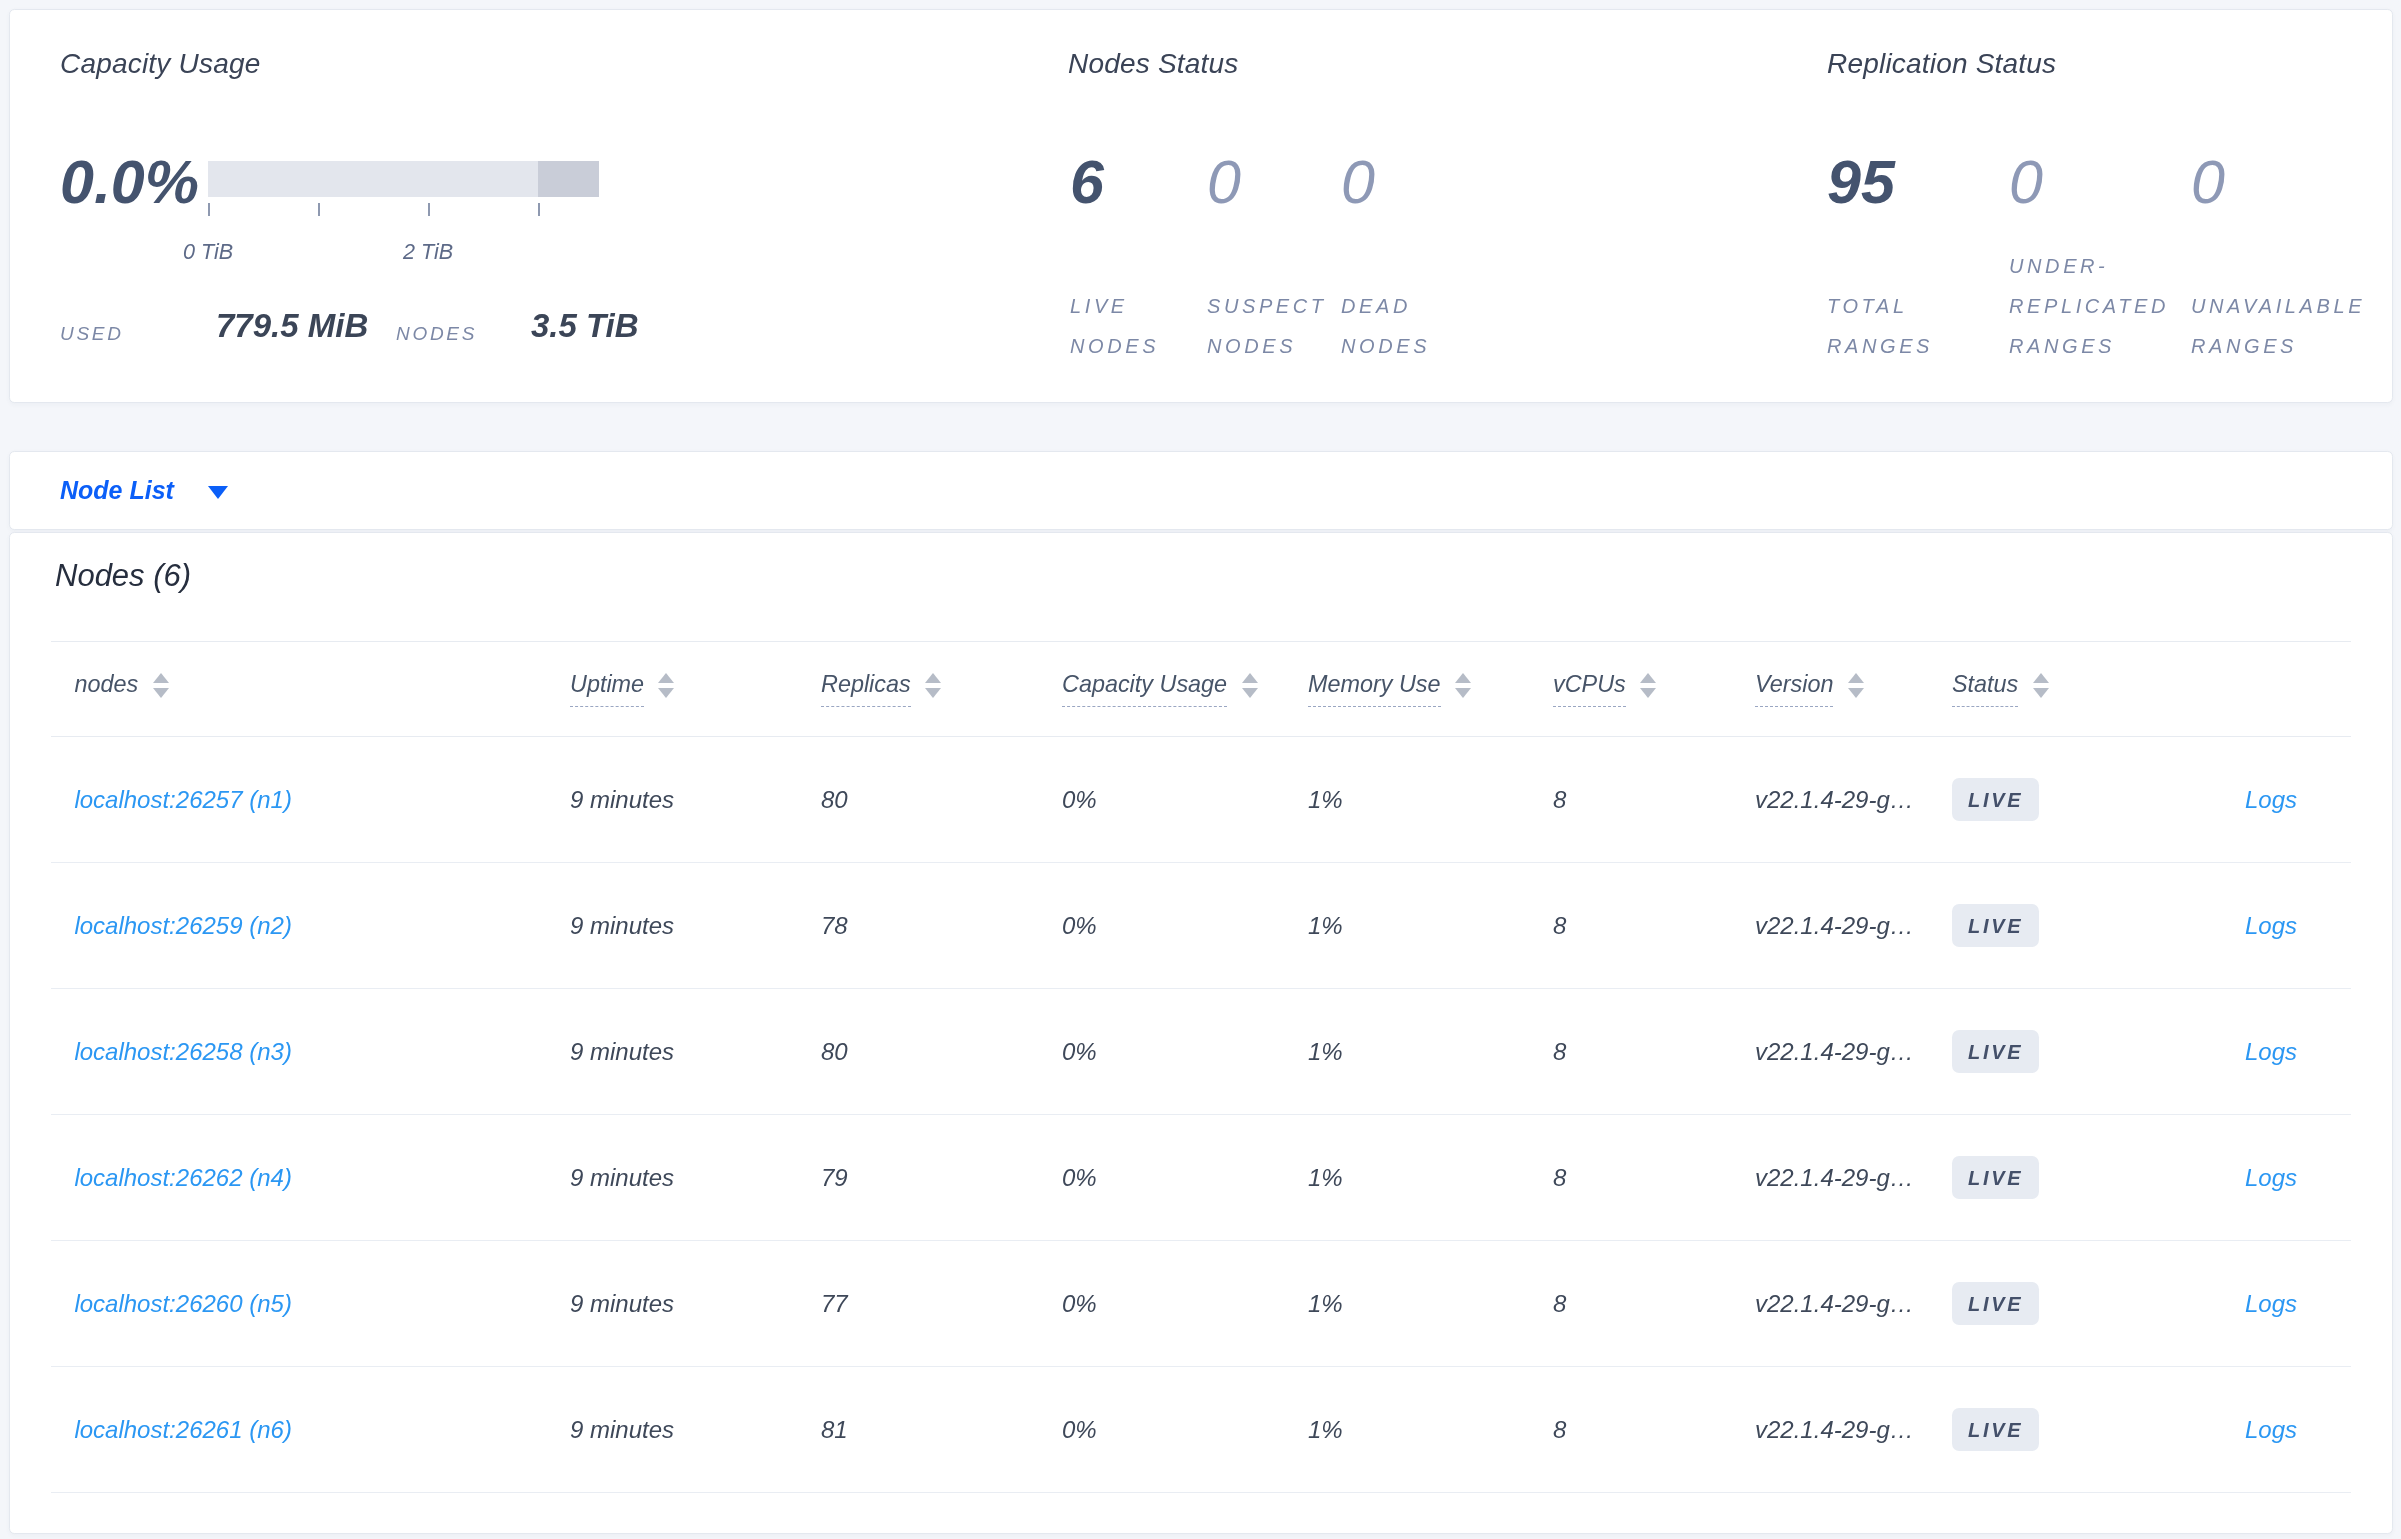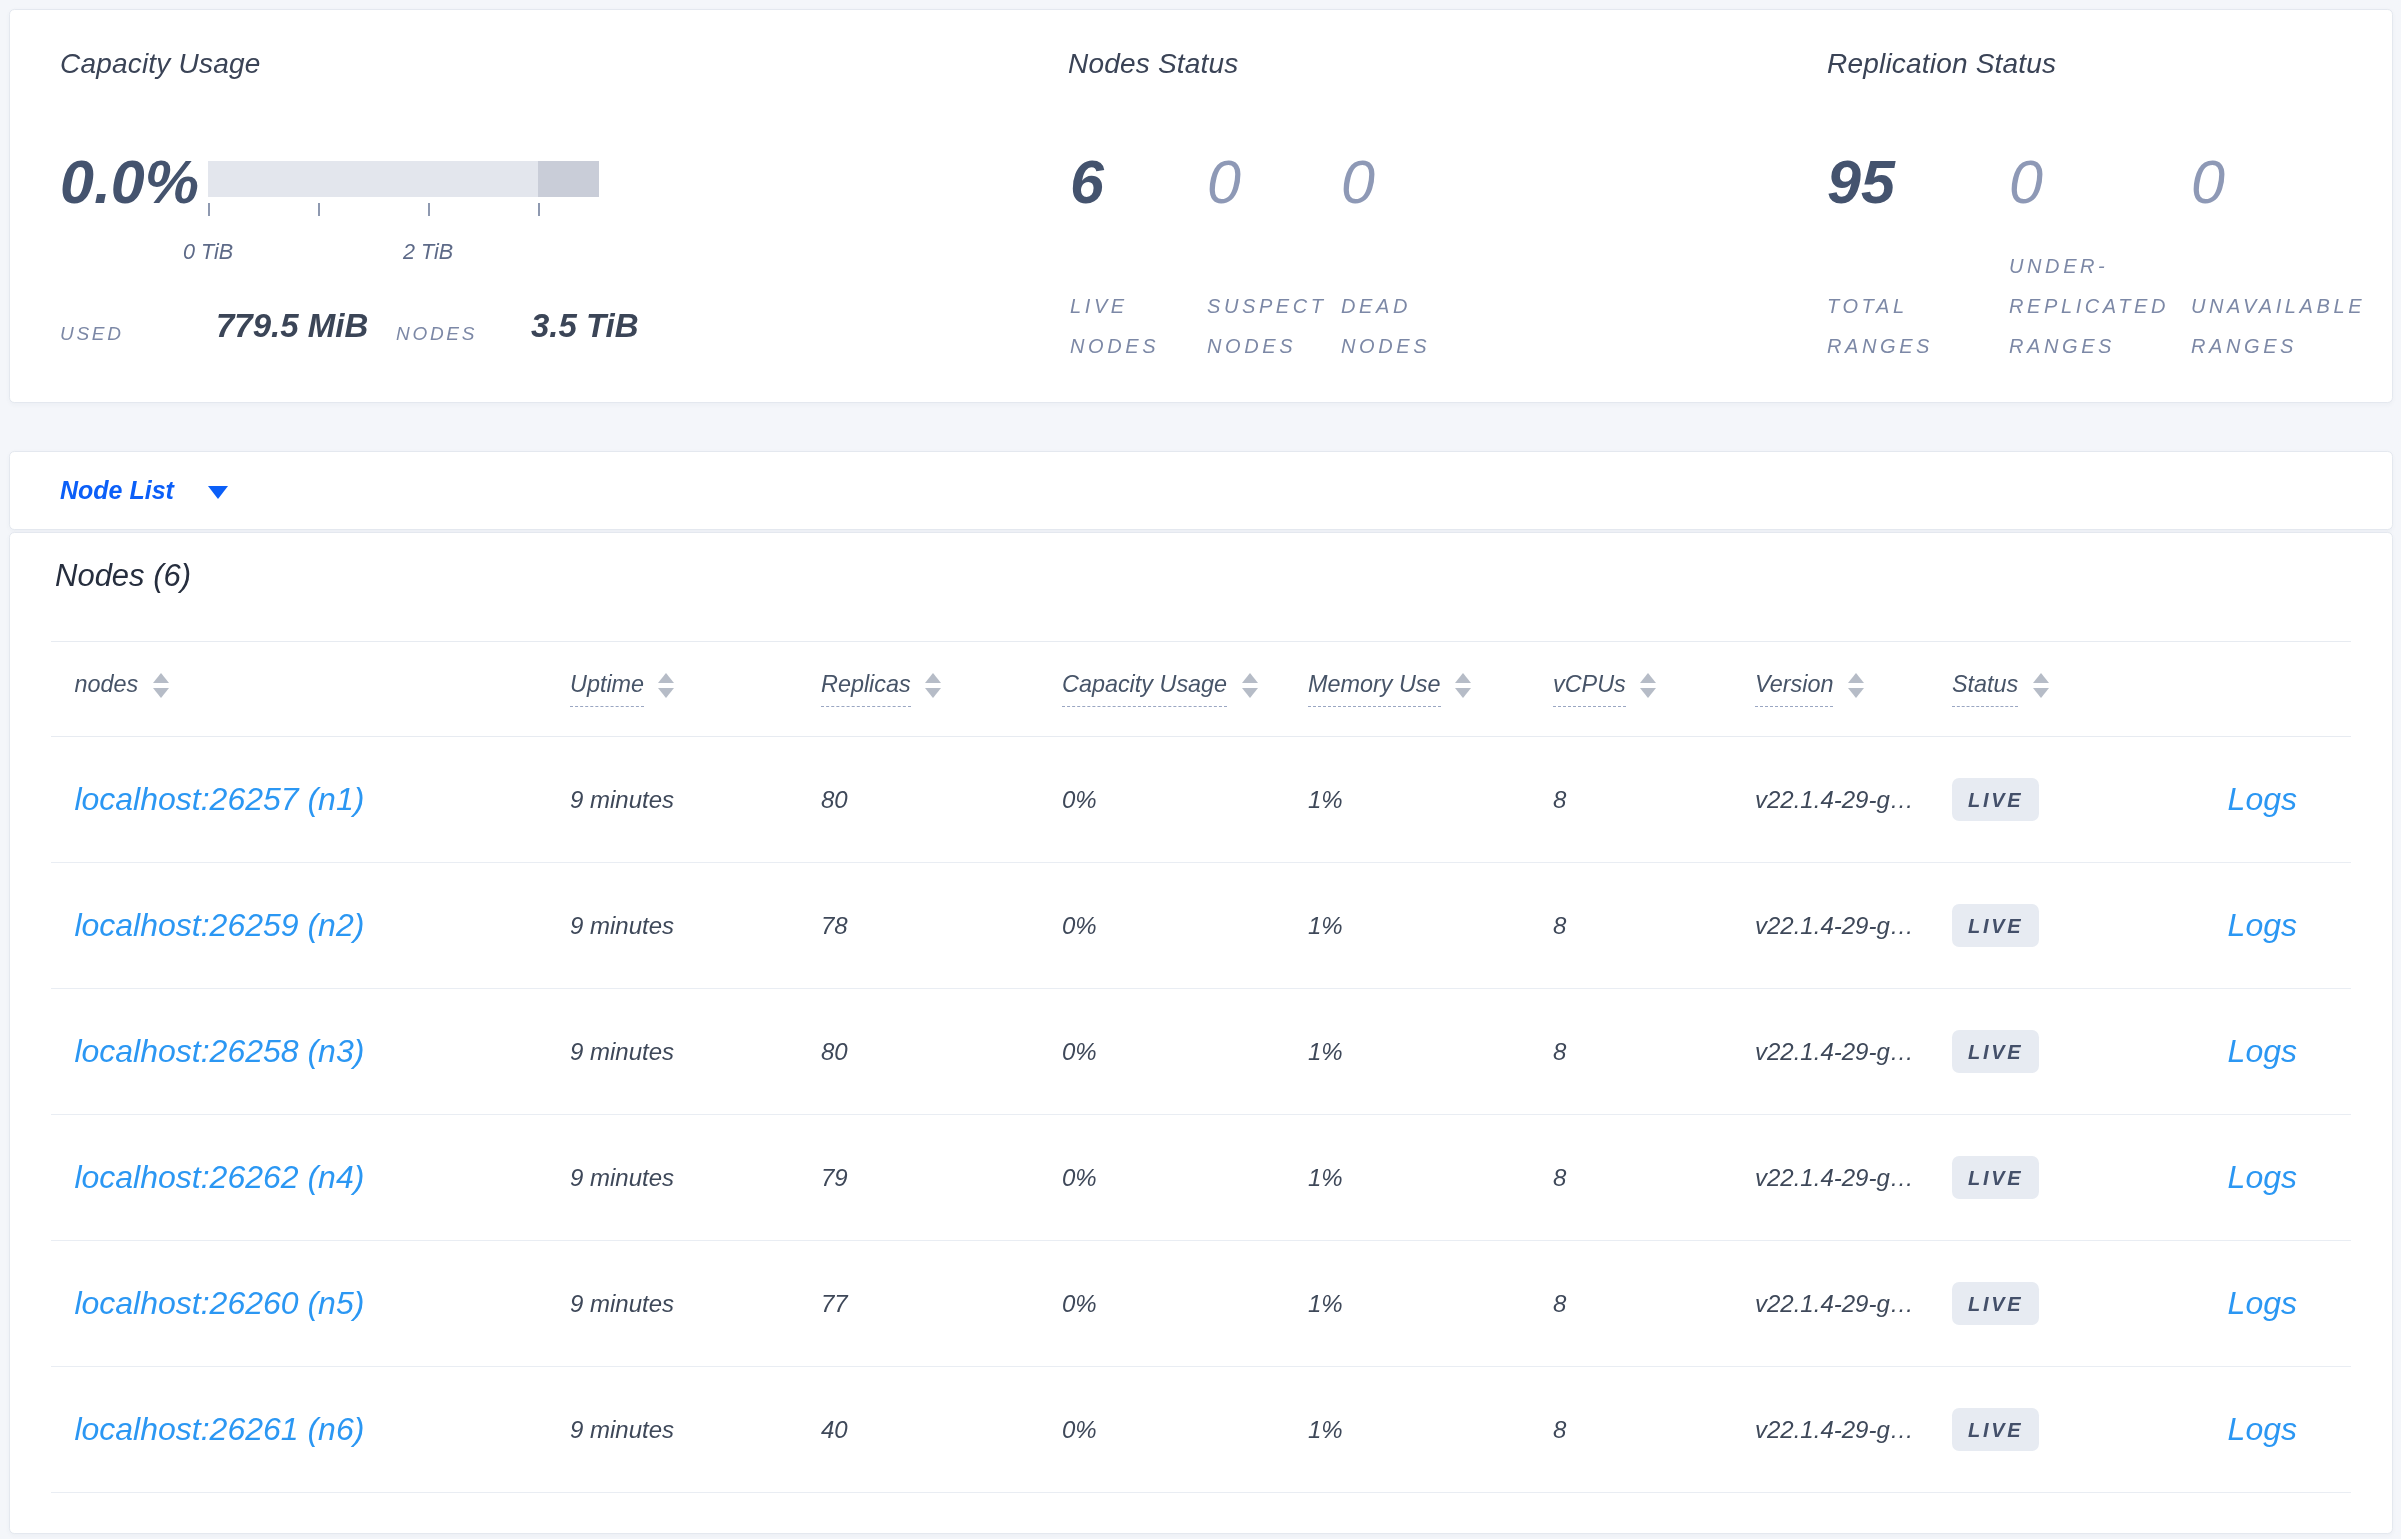--- a/index.html
+++ b/index.html
@@ -83,21 +83,21 @@
   .sorter { display: inline-flex; flex-direction: column; margin-left: 14.4px; margin-bottom: 7.2px; cursor: pointer; }
   .tri-up {
     width: 0; height: 0; border-left: 8px solid transparent; border-right: 8px solid transparent;
     border-bottom: 10px solid #b6bcc7; margin-bottom: 4.5px;
   }
   .tri-down {
     width: 0; height: 0; border-left: 8px solid transparent; border-right: 8px solid transparent;
     border-top: 10px solid #b6bcc7;
   }
   .cell { font-size: 24px; color: #3e4859; }
-  a.node-link, a.logs-link { color: #2b97f3; text-decoration: none; cursor: pointer; font-size: 32px; }
+  a.node-link, a.logs-link { color: #2b97f3; text-decoration: none; cursor: pointer; font-size: 24px; }
   .cell-logs { text-align: right; padding-right: 54px; }
   .badge-live {
     display: inline-block; background: #e7ebf2; color: #44506a;
     font-size: 20px; font-weight: 700; letter-spacing: 2.7px;
     padding: 11.7px 16px; border-radius: 7.2px; line-height: 1;
   }
 </style>
 </head>
 <body>
 
@@ -283,21 +283,21 @@
       <div class="cell">1%</div>
       <div class="cell">8</div>
       <div class="cell">v22.1.4-29-g…</div>
       <div class="cell"><span class="badge-live">LIVE</span></div>
       <div class="cell cell-logs"><a class="logs-link">Logs</a></div>
     </div>
 
     <div class="trow">
       <div class="cell cell-first"><a class="node-link">localhost:26261 (n6)</a></div>
       <div class="cell">9 minutes</div>
-      <div class="cell">40</div>
+      <div class="cell">81</div>
       <div class="cell">0%</div>
       <div class="cell">1%</div>
       <div class="cell">8</div>
       <div class="cell">v22.1.4-29-g…</div>
       <div class="cell"><span class="badge-live">LIVE</span></div>
       <div class="cell cell-logs"><a class="logs-link">Logs</a></div>
     </div>
   </div>
 </div>
 

